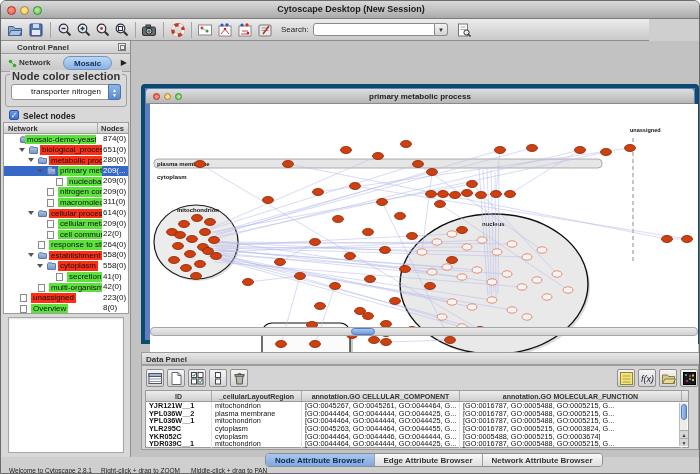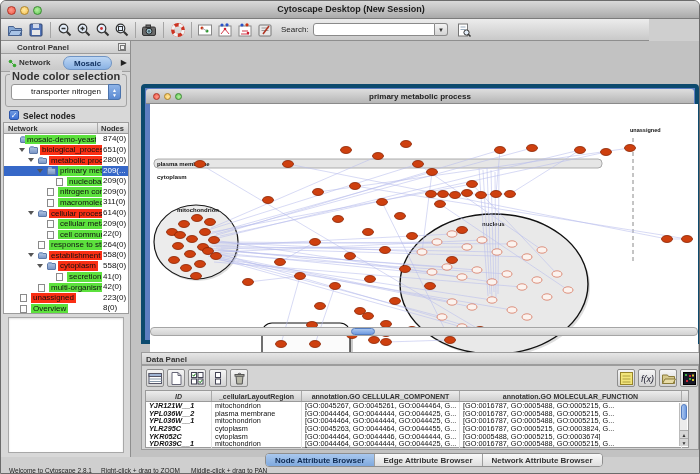--- a/index.html
+++ b/index.html
@@ -121,21 +121,21 @@
     background:linear-gradient(#f5f5f5,#d3d3d3); border:1px solid #8e8e8e; border-radius:2px; }
   .dpbtn svg { position:absolute; left:1px; top:1px; }
   .dptable { position:absolute; left:3px; top:24px; width:544px; height:58px;
     background:#fff; border:1px solid #9a9a9a; }
   .dhead { display:flex; height:11px; background:linear-gradient(#ededed,#cfcfcf);
     border-bottom:1px solid #9a9a9a; font-size:7px; font-weight:bold; color:#333; }
   .dhead > div { border-right:1px solid #aaa; text-align:center; padding-top:1.5px;
     overflow:hidden; white-space:nowrap; }
   .drow { display:flex; height:7.7px; font-size:7.3px; line-height:7.6px; color:#111; }
   .drow > div { border-right:1px solid #e2e2e2; padding:0 3px; overflow:hidden; white-space:nowrap; }
-  .c0 { width:66px; font-weight:bold;font-style:italic; } .c1 { width:90px; } .c2 { width:158px; } .c3 { width:222px; }
+  .c0 { width:66px; font-weight:bold; } .c1 { width:90px; } .c2 { width:158px; } .c3 { width:222px; }
   .dvscroll { position:absolute; right:1px; top:12px; width:8px; bottom:1px; background:#ececec;
     border-left:1px solid #bbb; }
   .dvthumb { position:absolute; left:0.5px; top:1px; width:6px; height:16px; border-radius:3px;
     background:linear-gradient(90deg,#a9c6ef,#6f9ae0); border:1px solid #537cc0; }
   .dvbtn { position:absolute; left:0; width:8px; height:8px; background:#d6d6d6;
     border-top:1px solid #aaa; font-size:5px; text-align:center; line-height:8px; color:#333; }
 
   
   .segtabs { position:absolute; left:264px; top:452px; height:14px; display:flex;
     border:1px solid #8e8e8e; border-radius:4px; overflow:hidden;

